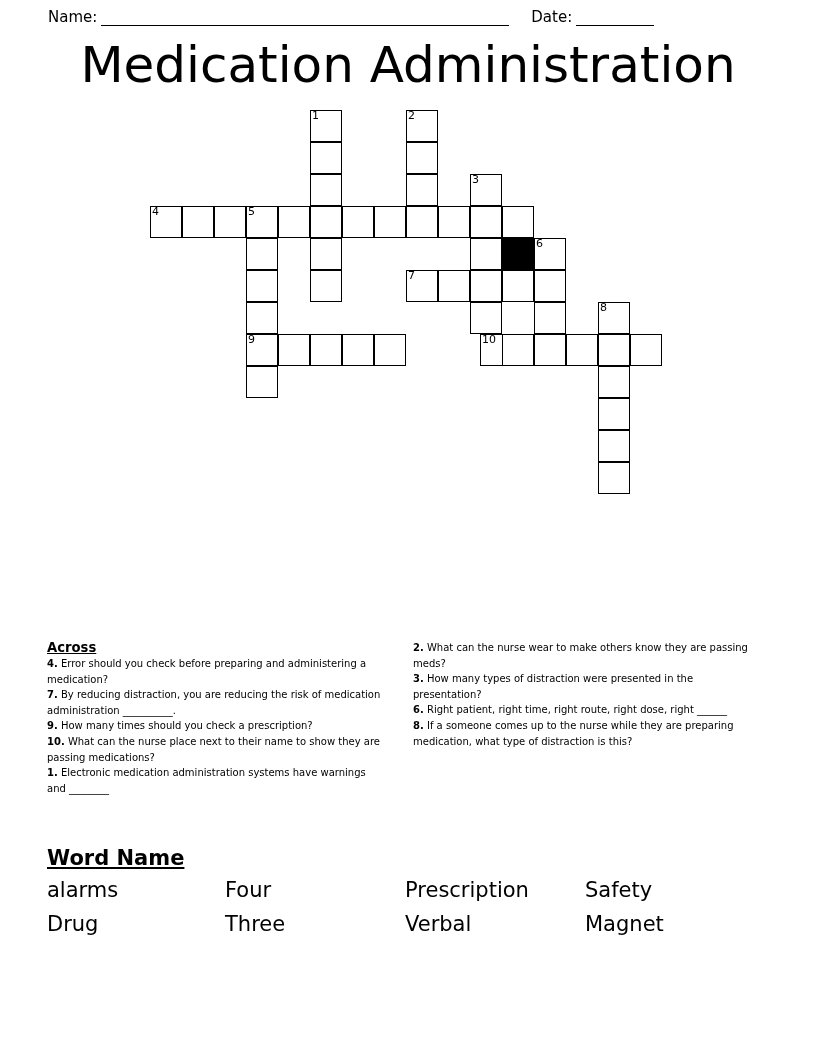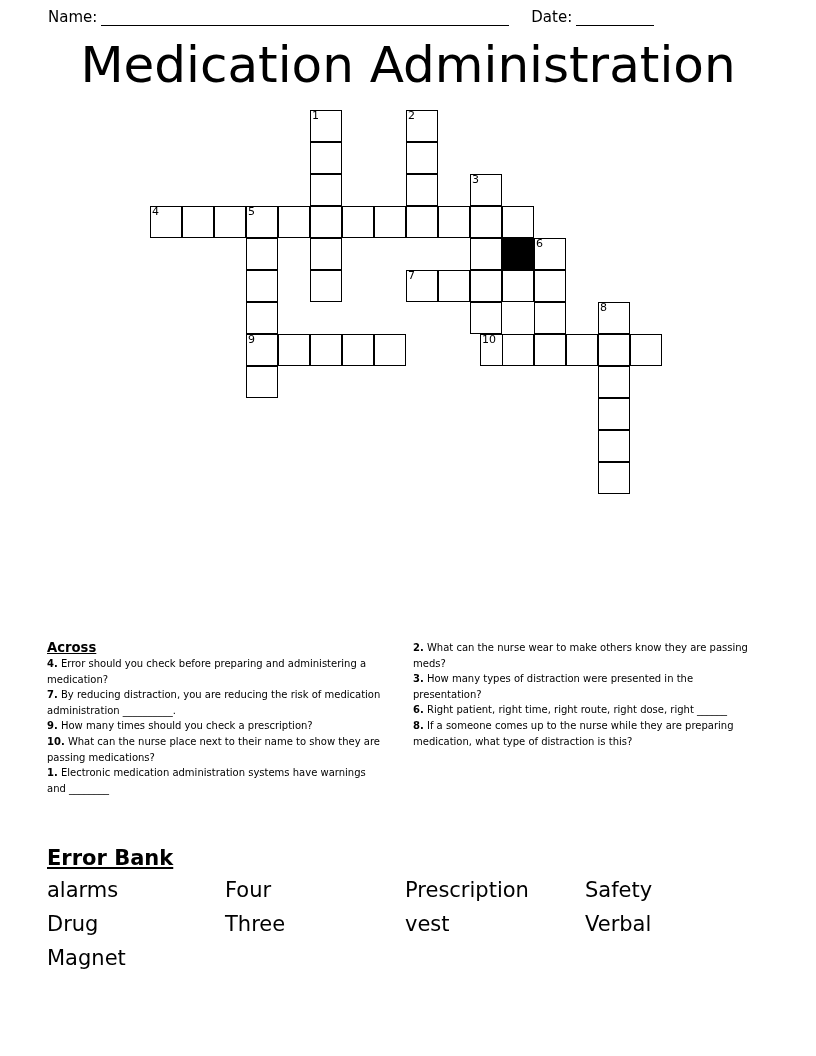--- a/index.html
+++ b/index.html
@@ -252,27 +252,26 @@
     <div id="down-right-list">
         <p class="clue"><b>2.</b><span> What can the nurse wear to make others know they are passing meds?</span></p>
         <p class="clue"><b>3.</b><span> How many types of distraction were presented in the presentation?</span></p>
         <p class="clue"><b>6.</b><span> Right patient, right time, right route, right dose, right ______</span></p>
         <p class="clue"><b>8.</b><span> If a someone comes up to the nurse while they are preparing medication, what type of distraction is this?</span></p>
       </div>
   </div>
 </div>
 
 <div class="wordbank">
-  <div class="wb-title">Error Bank</div>
+  <div class="wb-title">Word Name</div>
   <div class="wb-grid" id="wb-grid">
       <div class="wb-word">alarms</div>
       <div class="wb-word">Four</div>
       <div class="wb-word">Prescription</div>
       <div class="wb-word">Safety</div>
       <div class="wb-word">Drug</div>
       <div class="wb-word">Three</div>
-      <div class="wb-word">vest</div>
       <div class="wb-word">Verbal</div>
       <div class="wb-word">Magnet</div>
       <div class="wb-word empty"></div>
       <div class="wb-word empty"></div>
     </div>
 </div>
 
 </body></html>

